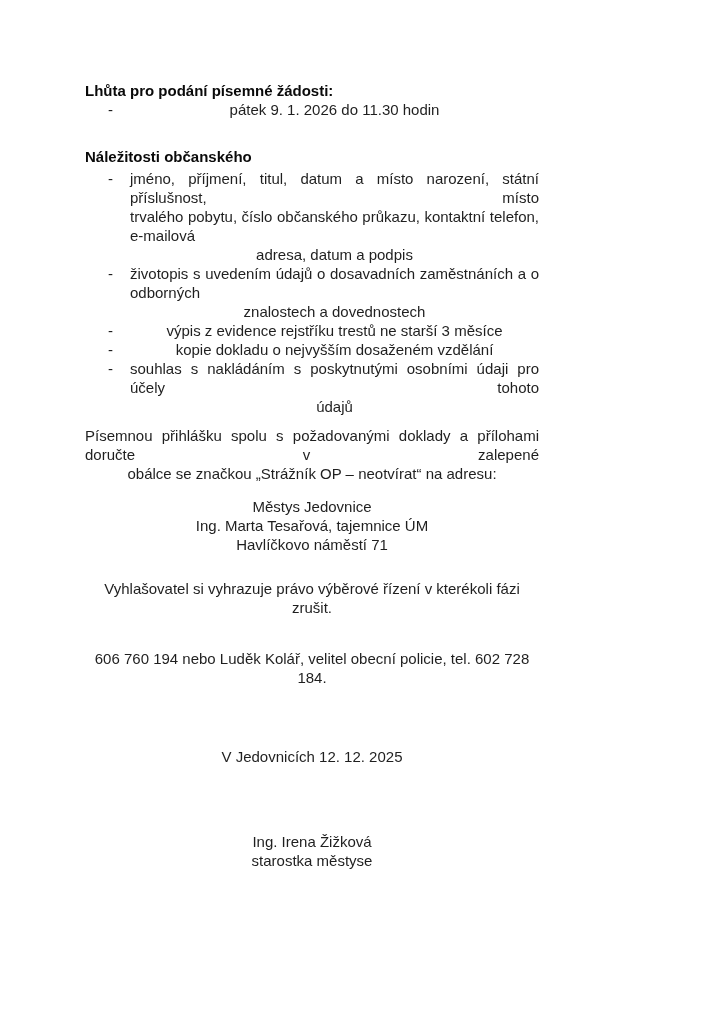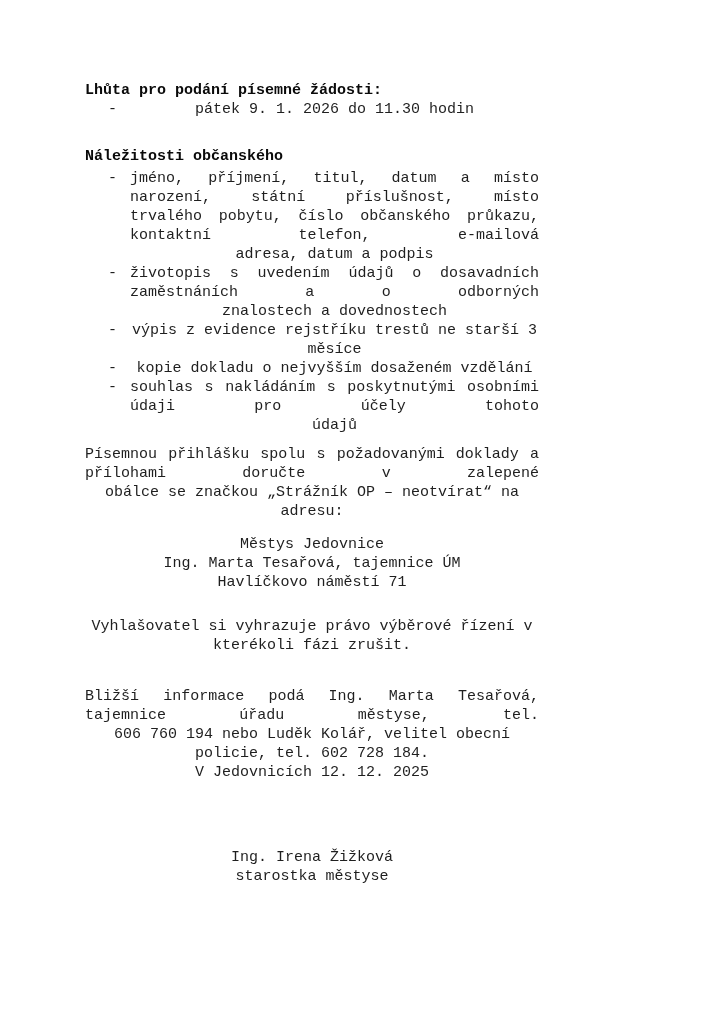--- a/index.html
+++ b/index.html
@@ -7,21 +7,21 @@
     padding: 0;
     background: #ffffff;
   }
   .page {
     position: relative;
     width: 624px;
     height: 1024px;
     background: #ffffff;
     box-sizing: border-box;
     padding: 81px 85px 0 85px;
-    font-family: Liberation Mono, monospace;
+    font-family: Liberation Sans, sans-serif;
     font-size: 15px;
     line-height: 19px;
     color: #1f1f1f;
     overflow: hidden;
   }
   .bold {
     font-weight: bold;
     color: #0a0a0a;
   }
   
@@ -45,21 +45,21 @@
   }
   .ll {
     text-align: center;
   }
   .requirements-heading { margin-top: 28px; }
   .requirements-list   { margin-top: 3px; }
   .delivery-paragraph  { margin-top: 10px; }
   .address-block       { margin-top: 14px; }
   .cancellation-note   { margin-top: 25px; }
   .contact-paragraph   { margin-top: 32px; }
-  .dateline            { }
+  .dateline            { margin-top: 60px; }
   .signature-block     { margin-top: 66px; }
   .footer-block {
     margin-top: 111px;
     font-size: 10px;
     line-height: 14px;
     color: #2b2b2b;
   }
 </style>
 </head>
 <body>
@@ -124,21 +124,20 @@
 
   <div class="address-block">
     <div class="ll">Městys Jedovnice</div>
     <div class="ll">Ing. Marta Tesařová, tajemnice ÚM</div>
     <div class="ll">Havlíčkovo náměstí 71</div>
   </div>
 
   <div class="cancellation-note ll">Vyhlašovatel si vyhrazuje právo výběrové řízení v kterékoli fázi zrušit.</div>
 
   <div class="contact-paragraph">
-    <div class="jl">Bližší informace podá Ing. Marta Tesařová, tajemnice úřadu městyse, tel.</div>
     <div class="ll">606 760 194 nebo Luděk Kolář, velitel obecní policie, tel. 602 728 184.</div>
   </div>
 
   <div class="dateline ll">V Jedovnicích 12. 12. 2025</div>
 
   <div class="signature-block">
     <div class="ll">Ing. Irena Žižková</div>
     <div class="ll">starostka městyse</div>
   </div>
 

